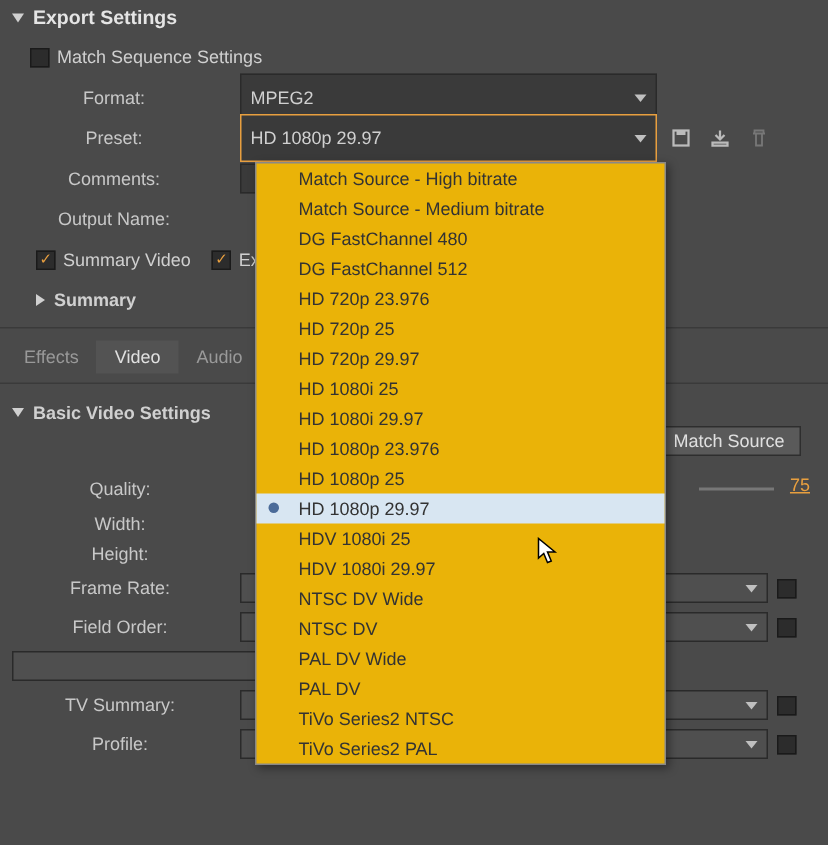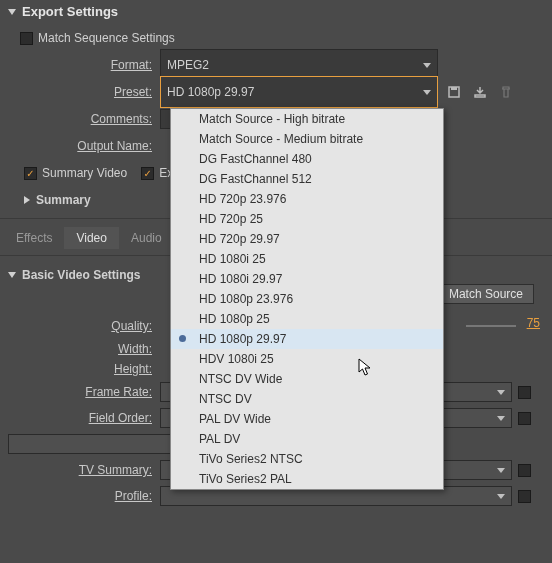--- a/index.html
+++ b/index.html
@@ -1,21 +1,21 @@
 <!DOCTYPE html>
 <html><head>
 <meta charset="utf-8">
 <style>
 * { margin: 0; padding: 0; box-sizing: border-box; font-family: "Segoe UI", Tahoma, sans-serif; }
 body { background: #4a4a4a; color: #d0d0d0; font-size: 12px; width: 552px; height: 563px; overflow: hidden; position: relative; }
 .panel-header { display: flex; align-items: center; padding: 4px 8px; font-weight: bold; font-size: 13px; color: #e5e5e5; }
 .tri { display: inline-block; width: 0; height: 0; border-left: 4px solid transparent; border-right: 4px solid transparent; border-top: 6px solid #d0d0d0; margin-right: 6px; }
 .tri-right { border-top: 4px solid transparent; border-bottom: 4px solid transparent; border-left: 6px solid #d0d0d0; margin-right: 6px; }
 .row { display: flex; align-items: center; height: 24px; margin: 3px 0; }
-.lbl { width: 160px; text-align: right; padding-right: 8px; color: #c8c8c8; text-decoration: underline; }
+.lbl { width: 160px; text-align: center; padding-right: 8px; color: #c8c8c8; }
 .dropdown { flex: 1; max-width: 278px; height: 32px; background: #3a3a3a; border: 1px solid #2a2a2a; display: flex; align-items: center; padding: 0 6px; position: relative; cursor: pointer; }
 .dropdown.active { border: 1px solid #e89f3f; background: #3a3a3a; }
 .dropdown-arrow { width: 0; height: 0; border-left: 4px solid transparent; border-right: 4px solid transparent; border-top: 5px solid #c0c0c0; position: absolute; right: 6px; }
 .chk { display: inline-flex; align-items: center; margin-right: 14px; }
 .chk-box { width: 13px; height: 13px; background: #2c2c2c; border: 1px solid #1a1a1a; display: inline-flex; align-items: center; justify-content: center; margin-right: 5px; color: #e89f3f; font-size: 10px; }
 .iconbtn { width: 20px; height: 20px; margin-left: 6px; display: inline-flex; align-items: center; justify-content: center; cursor: pointer; color: #bbb; }
 .iconbtn.disabled { opacity: 0.4; cursor: default; }
 .textfield { flex: 1; max-width: 278px; height: 20px; background: #3a3a3a; border: 1px solid #2a2a2a; }
 hr.sep { border: none; border-top: 1px solid #3a3a3a; margin: 6px 0; }
 .tabs { display: flex; padding-left: 4px; margin-top: 8px; }
@@ -23,21 +23,21 @@
 .tab.active { background: #535353; color: #e0e0e0; }
 .section { padding: 6px 8px 2px; }
 .btn { background: #5a5a5a; border: 1px solid #2e2e2e; color: #e0e0e0; padding: 2px 10px; cursor: pointer; font-size: 12px; }
 .right-area { position: absolute; right: 10px; }
 .orange-val { color: #e89f3f; text-decoration: underline; cursor: pointer; }
 .combo { background: #4f4f4f; border: 1px solid #2a2a2a; height: 20px; width: 352px; display: flex; align-items: center; position: relative; }
 .combo-arrow { width: 0; height: 0; border-left: 4px solid transparent; border-right: 4px solid transparent; border-top: 5px solid #c0c0c0; position: absolute; right: 6px; }
 .small-chk { width: 13px; height: 13px; background: #2c2c2c; border: 1px solid #1a1a1a; margin-left: 6px; }
 .hidden-row { display: flex; align-items: center; margin: 6px 0; }
 
-.popup { position: absolute; left: 170px; top: 108px; width: 274px; background: #e5e5e5; border: 1px solid #888; box-shadow: 2px 2px 6px rgba(0,0,0,0.4); z-index: 100; }
+.popup { position: absolute; left: 170px; top: 108px; width: 274px; background: #eab308; border: 1px solid #888; box-shadow: 2px 2px 6px rgba(0,0,0,0.4); z-index: 100; }
 .popup-item { padding: 3px 8px 3px 28px; color: #333; font-size: 12px; cursor: pointer; position: relative; }
 .popup-item.selected { background: #d8e6f2; }
 .popup-item.selected::before { content: ""; position: absolute; left: 8px; top: 6px; width: 7px; height: 7px; border-radius: 50%; background: #4b6b99; }
 .cursor { position: absolute; left: 358px; top: 358px; z-index: 200; pointer-events: none; }
 .slider-track { position: absolute; height: 2px; background: #777; }
 </style>
 </head>
 <body>
 
 <div class="panel-header">
@@ -191,20 +191,21 @@
     <div class="popup-item">DG FastChannel 512</div>
     <div class="popup-item">HD 720p 23.976</div>
     <div class="popup-item">HD 720p 25</div>
     <div class="popup-item">HD 720p 29.97</div>
     <div class="popup-item">HD 1080i 25</div>
     <div class="popup-item">HD 1080i 29.97</div>
     <div class="popup-item">HD 1080p 23.976</div>
     <div class="popup-item">HD 1080p 25</div>
     <div class="popup-item selected">HD 1080p 29.97</div>
     <div class="popup-item">HDV 1080i 25</div>
+    <div class="popup-item">HDV 1080i 29.97</div>
     <div class="popup-item">NTSC DV Wide</div>
     <div class="popup-item">NTSC DV</div>
     <div class="popup-item">PAL DV Wide</div>
     <div class="popup-item">PAL DV</div>
     <div class="popup-item">TiVo Series2 NTSC</div>
     <div class="popup-item">TiVo Series2 PAL</div>
   </div>
 
 <svg class="cursor" width="16" height="20" viewBox="0 0 16 20">
   <path d="M1 1 L1 14 L4.5 11 L7 17 L9.5 16 L7 10 L12 10 Z" fill="#fff" stroke="#000" stroke-width="1"></path>

